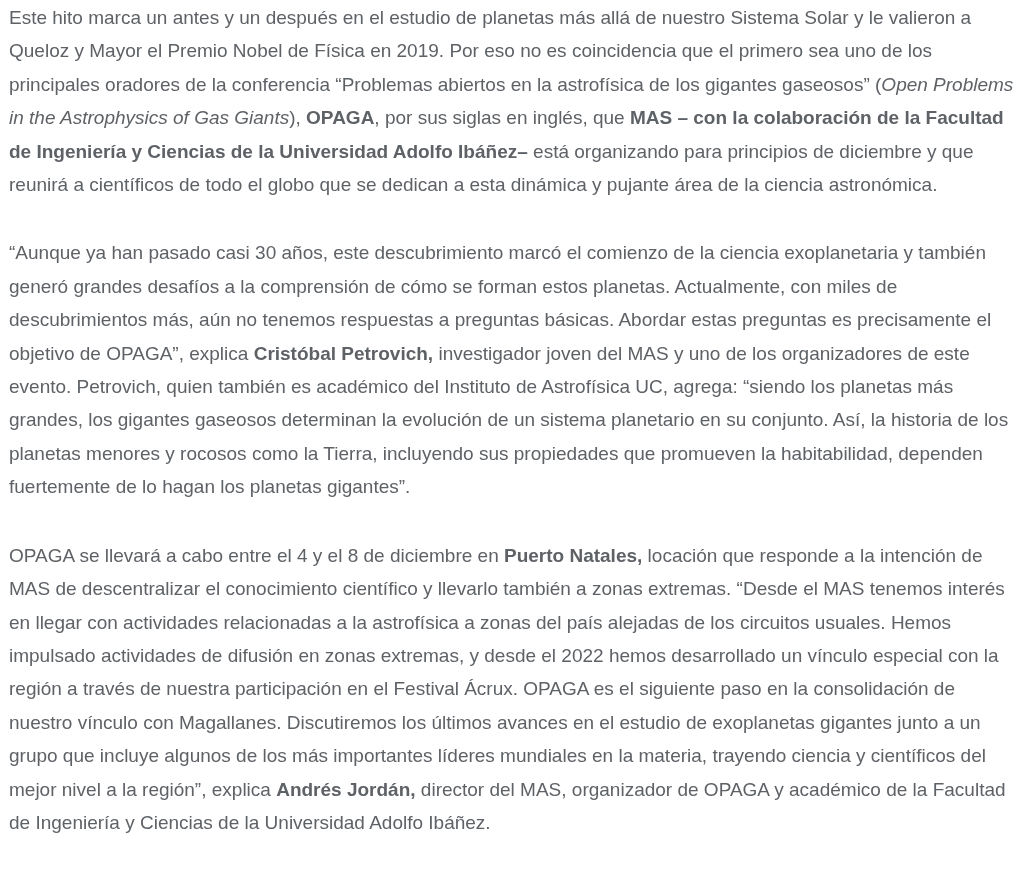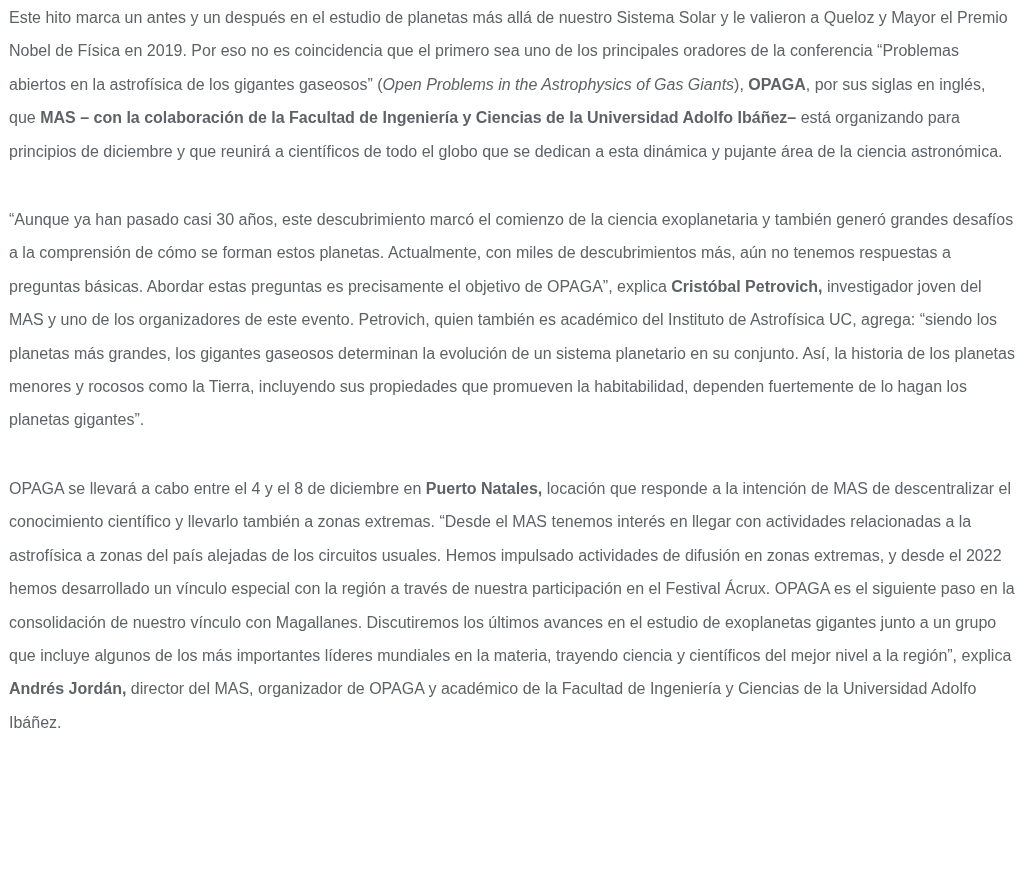--- a/index.html
+++ b/index.html
@@ -15,21 +15,21 @@
     width: 1024px;
     min-height: 887px;
     box-sizing: border-box;
     background: var(--page-bg);
   }
   .article {
     box-sizing: border-box;
     padding: 1px 9px 0 9px;
     color: var(--text-color);
     font-family: "Liberation Sans", sans-serif;
-    font-size: 16px;
+    font-size: 19px;
     line-height: 33.4px;
     font-weight: 400;
   }
   .article p {
     margin: 0 0 35px 0;
   }
   .article p:last-child {
     margin-bottom: 0;
   }
   .article span.b { font-weight: 700; }

